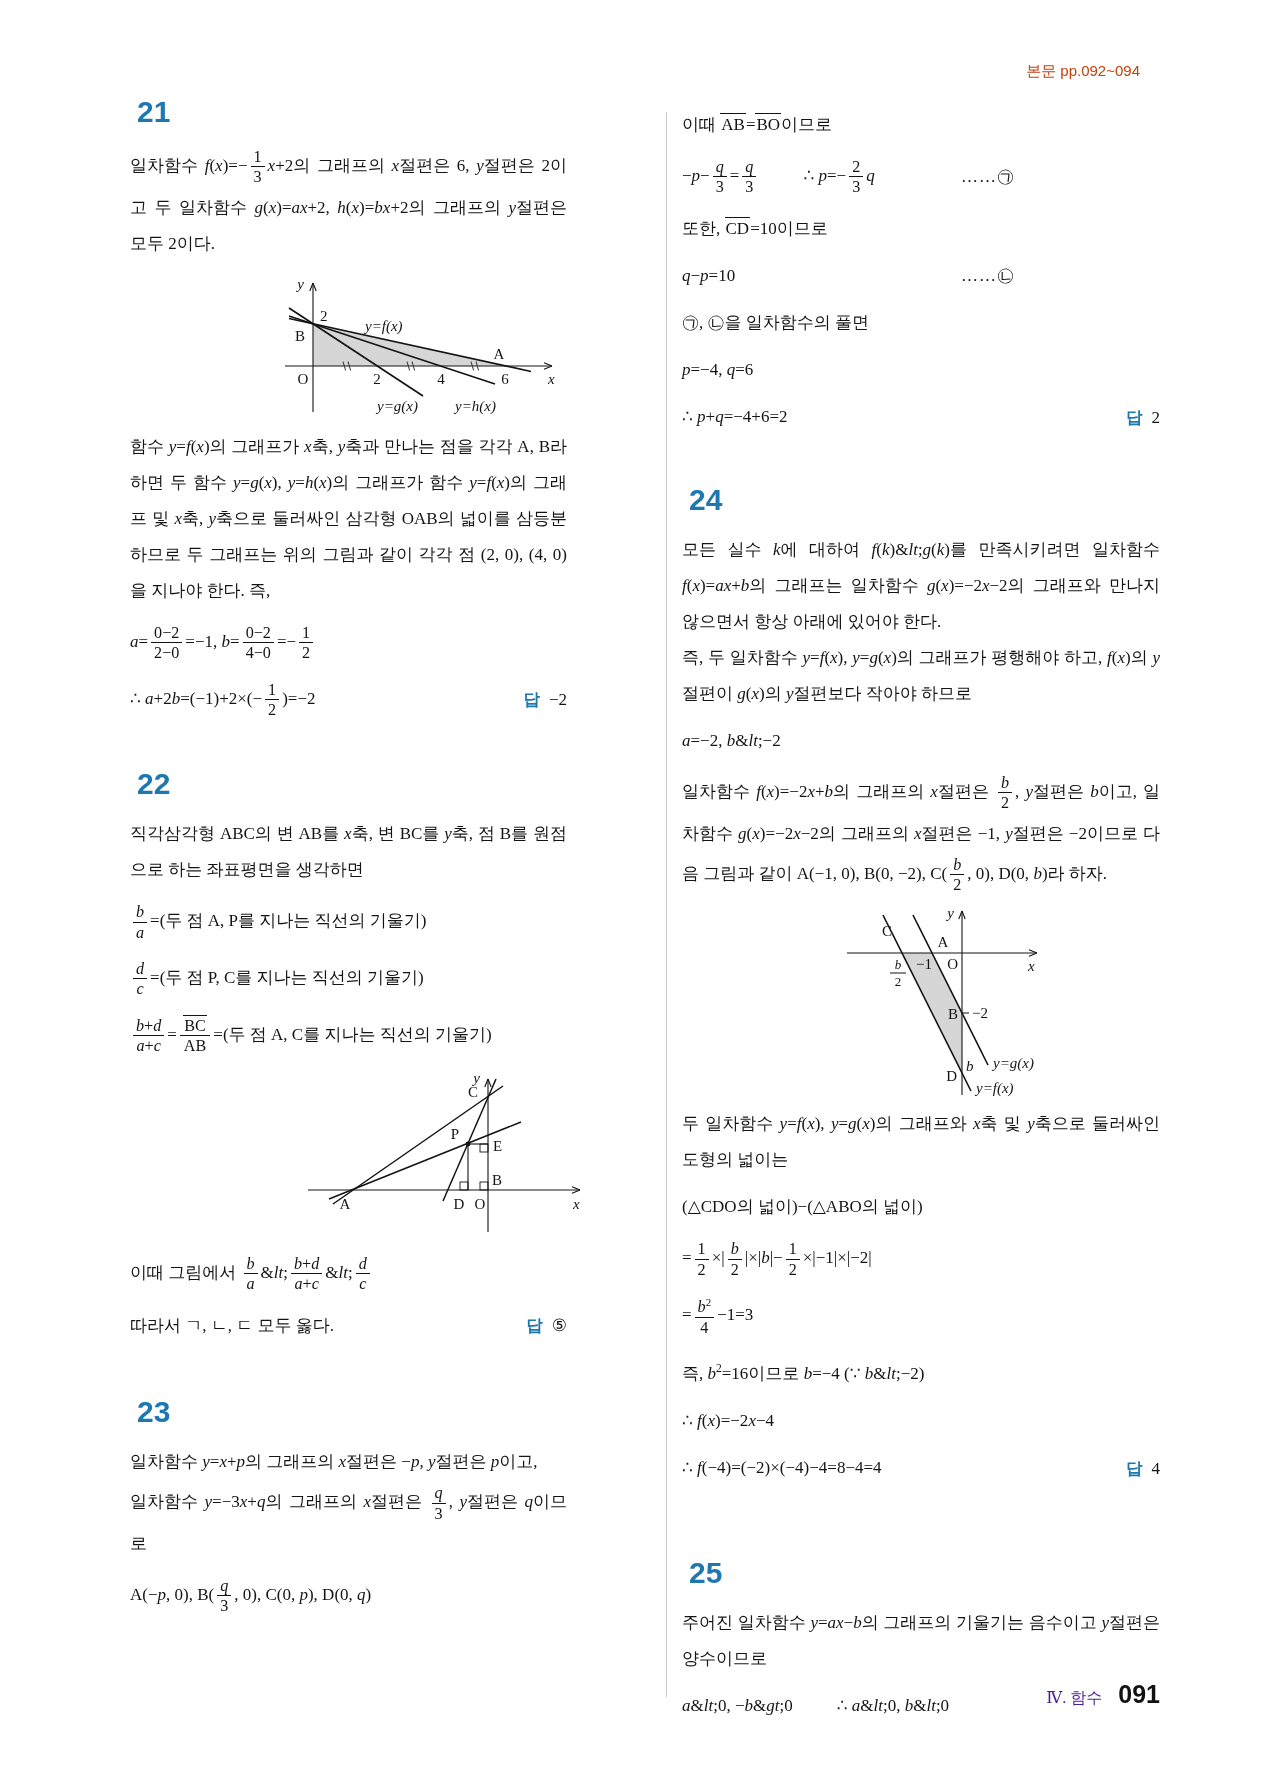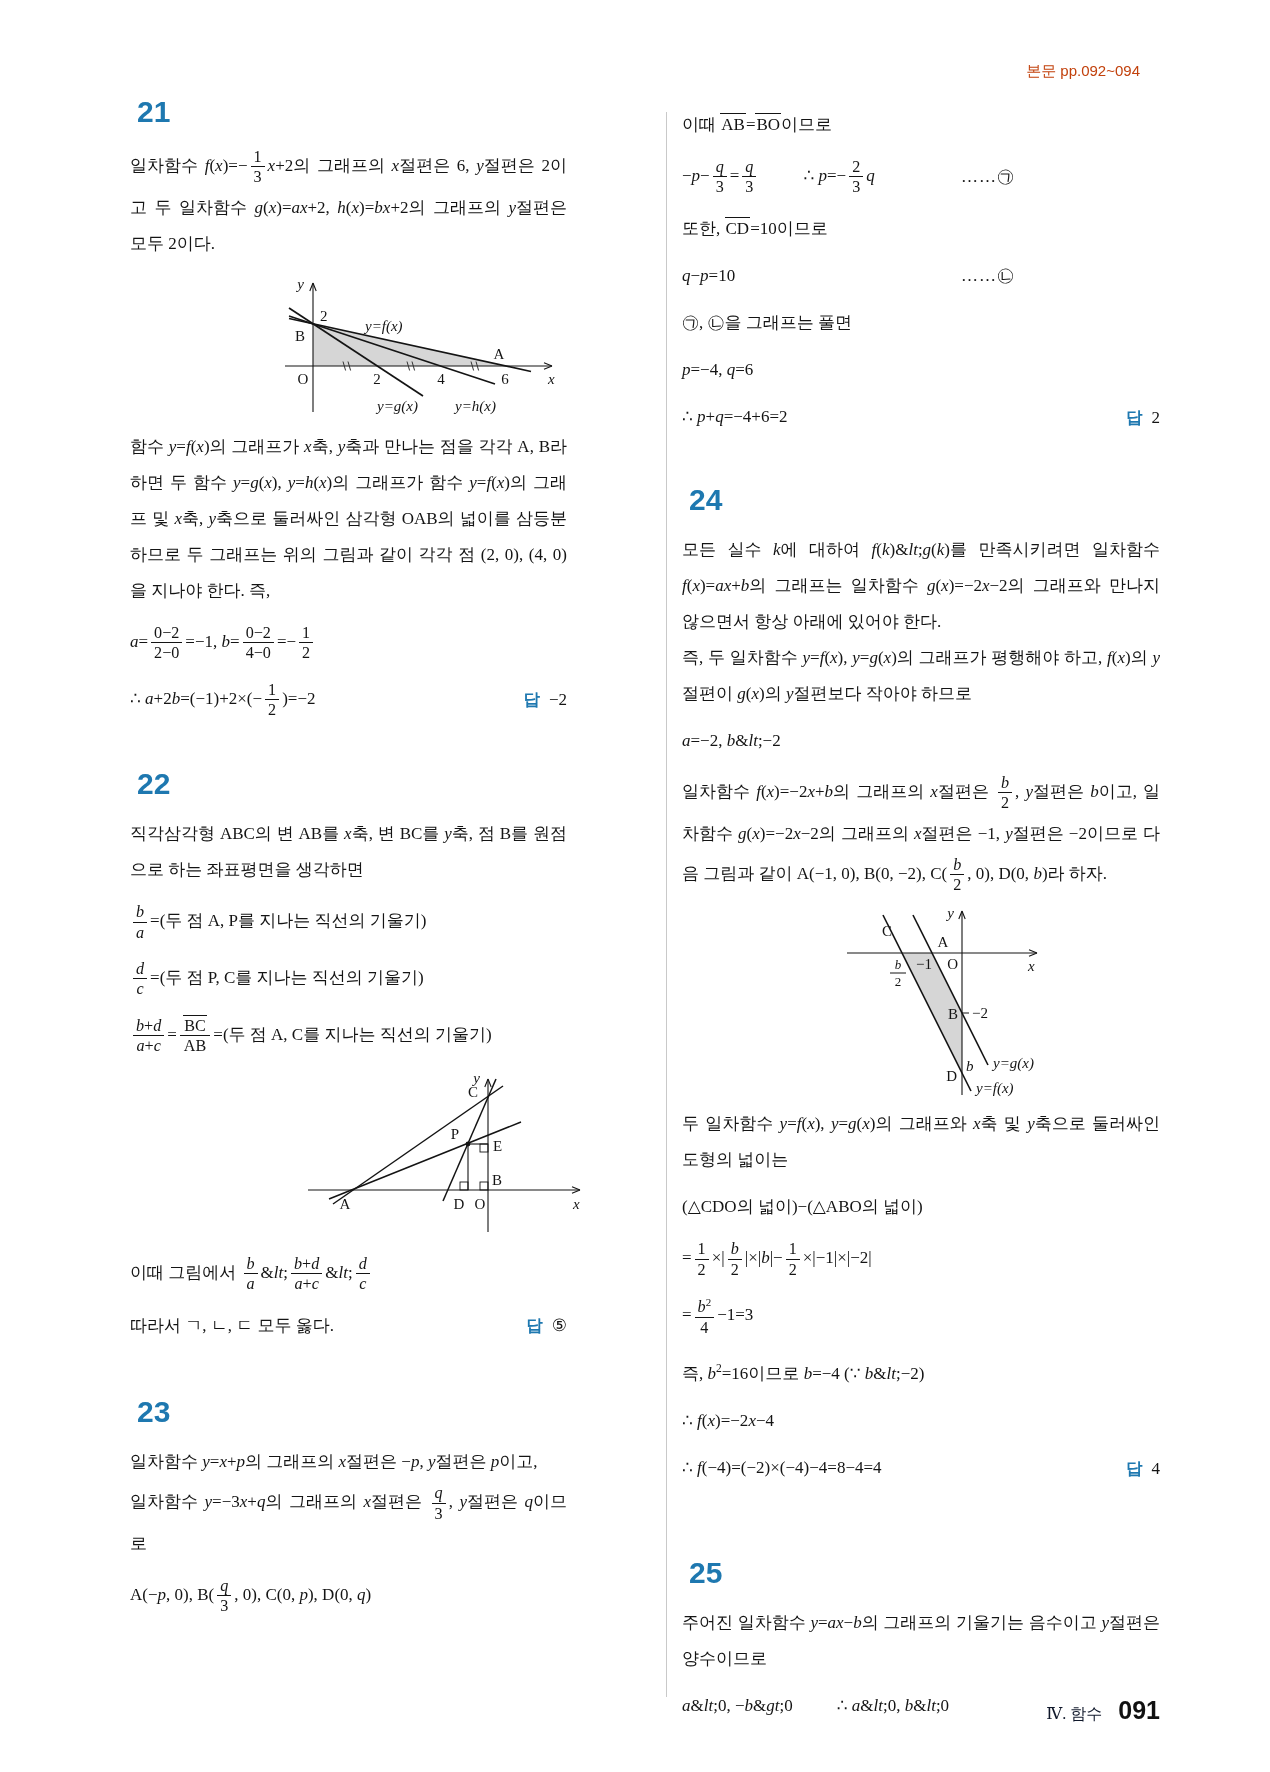--- a/index.html
+++ b/index.html
@@ -34,22 +34,22 @@
   i{font-style:italic;}
   figure{margin:0;}
   .fig21{margin:12px 0 10px 133px;}
   .fig22{margin:10px 0 8px 163px;}
   .fig24{margin:8px 0 6px 70px;}
   svg{display:block;}
   svg text{font-size:15px;fill:#141414;font-family:"Liberation Serif","DejaVu Serif",serif;}
   svg text.m{font-style:italic;}
   svg text.sm{font-size:13px;}
   .footer{position:absolute;top:1680px;right:110px;display:flex;align-items:baseline;gap:16px;}
-  .footer .chap{font-size:16px;color:#0f172a;text-align:center;}
-  .footer .pg{font-size:25px;font-weight:bold;font-family:"Liberation Sans","DejaVu Sans",sans-serif;color:#111;margin-top:16px;}
+  .footer .chap{font-size:16px;color:#4c1d95;text-align:center;}
+  .footer .pg{font-size:25px;font-weight:bold;font-family:"Liberation Sans","DejaVu Sans",sans-serif;color:#111;}
 </style>
 </head>
 <body>
 
 <div class="header">
   <span>본문 pp.092~094</span>
 </div>
 
 <div class="divider"></div>
 
@@ -208,21 +208,21 @@
             <span class="nu">2</span>
             <span class="de">3</span>
           </span><i>q</i></span>
       <span class="tag">……㉠</span>
     </div>
     <div class="mline">또한, <span class="ol">CD</span>=10이므로</div>
     <div class="mrow">
       <span><i>q</i>−<i>p</i>=10</span>
       <span class="tag">……㉡</span>
     </div>
-    <div class="mline">㉠, ㉡을 그래프는 풀면</div>
+    <div class="mline">㉠, ㉡을 일차함수의 풀면</div>
     <div class="mline"><i>p</i>=−4, <i>q</i>=6</div>
     <div class="mrow">
       <span>∴ <i>p</i>+<i>q</i>=−4+6=2</span>
       <span class="ansbox">
         <span class="ans">답</span>
         <span>2</span>
       </span>
     </div>
   </section>
 

